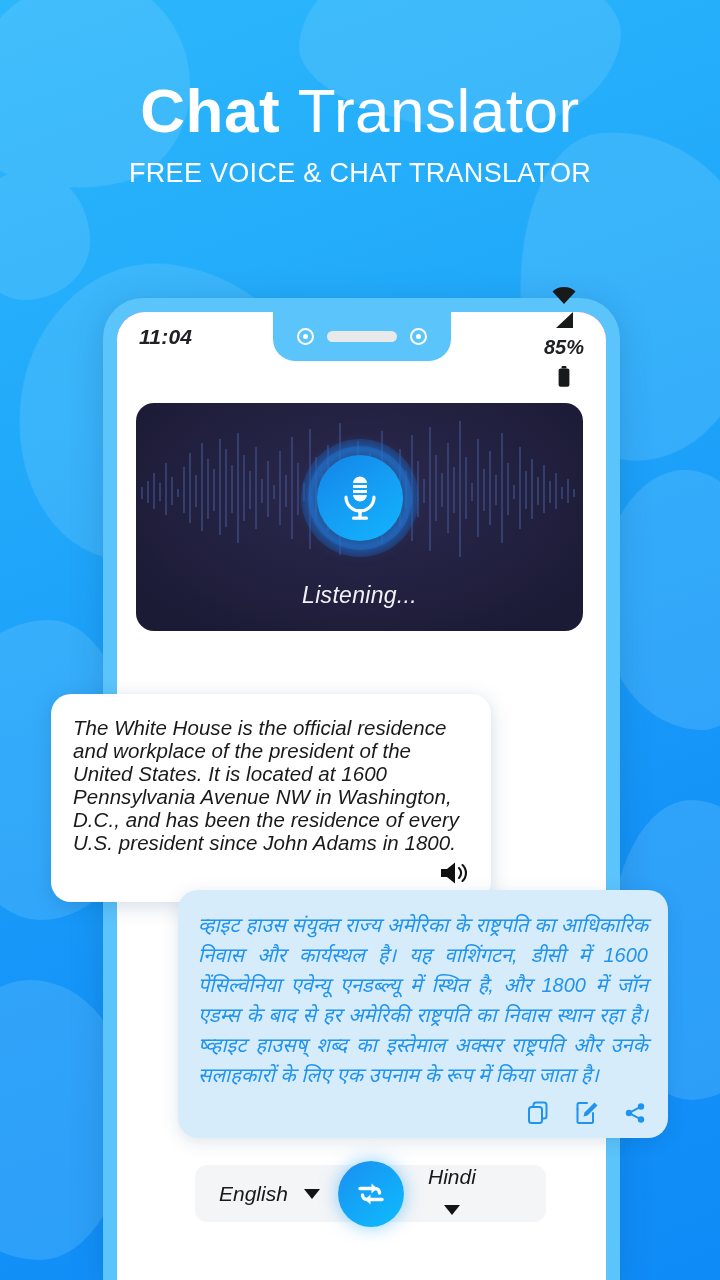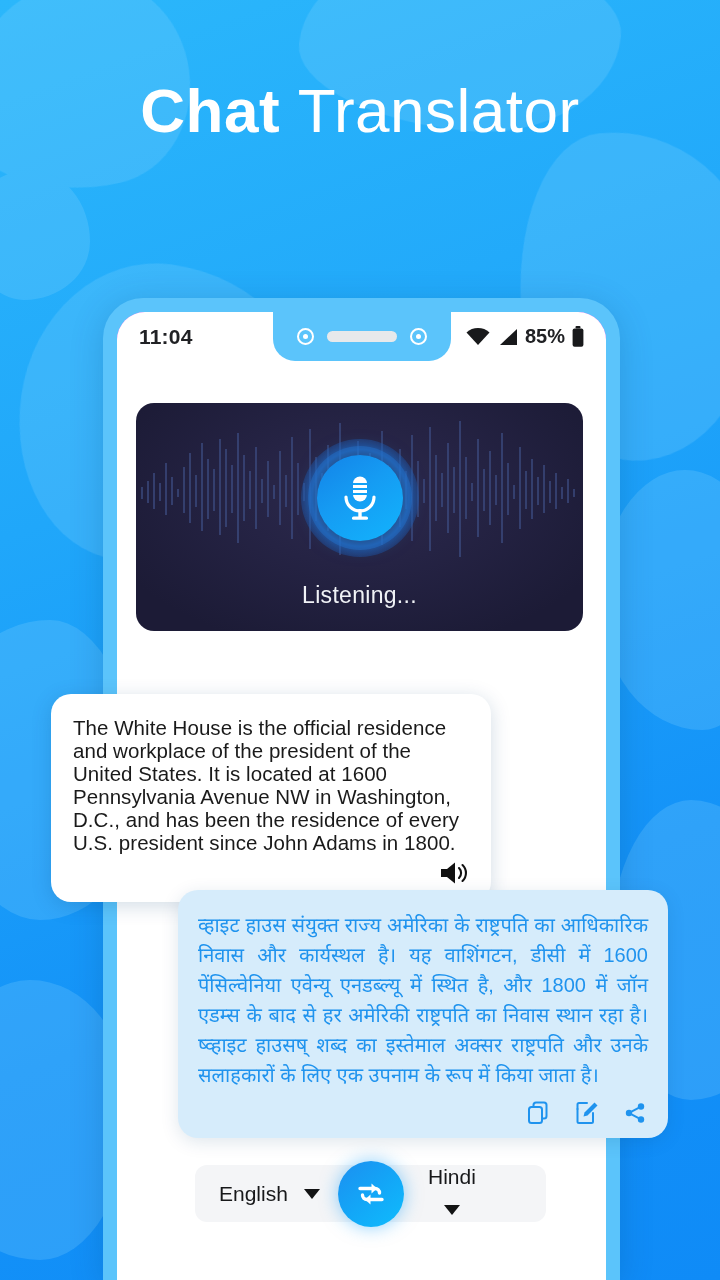--- a/index.html
+++ b/index.html
@@ -58,20 +58,21 @@
     background: #5BC4FB;
     border-radius: 40px 40px 0 0;
     padding: 14px 14px 0 14px;
     box-shadow: 0 6px 34px rgba(4, 60, 110, .20);
   }
   .screen {
     position: relative; width: 100%; height: 100%;
     background: #d946ef;
     border-radius: 28px 28px 0 0;
     overflow: visible;
+    font-style: italic;
   }
   .screen-clip {
     position: absolute; inset: 0;
     border-radius: 28px 28px 0 0;
     overflow: hidden;
     background: #fff;
   }
 
   
   .notch {
@@ -89,21 +90,21 @@
   .cam::after { content:""; width:5px; height:5px; border-radius:50%; background:#fff; }
   .speaker-pill { width: 70px; height: 11px; border-radius: 6px; background: #E7E9EB; }
 
   
   .statusbar {
     position: absolute; top: 0; left: 0; width: 100%; height: 49px;
     display: flex; align-items: center; justify-content: space-between;
     padding: 0 22px; z-index: 6;
   }
   .sb-time { font-size: 21px; font-weight: 600; color: #202124; letter-spacing: .2px; }
-  .sb-right { display: flex; align-items: center; gap: 7px; }
+  .sb-right { display: flex; align-items: center; gap: 7px; flex-direction: column; }
   .sb-batt-text { font-size: 20px; font-weight: 600; color: #202124; }
   .ico-wifi { width: 24px; height: 17px; }
   .ico-signal { width: 21px; height: 18px; }
   .ico-batt { width: 12px; height: 21px; }
 
   
   .mic-panel {
     position: absolute; left: 19px; top: 91px;
     width: 447px; height: 228px;
     border-radius: 18px;
@@ -225,20 +226,21 @@
     <div class="dots" style="left:86px;top:376px;"></div>
     <div class="dots" style="left:660px;top:600px;"></div>
     <div class="dots" style="left:672px;top:618px;"></div>
     <div class="dots" style="left:684px;top:636px;"></div>
   </div>
 
   <div class="header">
     <div class="app-title">
       <span class="t-bold">Chat</span><span>&nbsp;</span><span class="t-light">Translator</span>
     </div>
+    <div class="app-sub">FREE VOICE &amp; CHAT TRANSLATOR</div>
   </div>
 
   <div class="phone">
     <div class="screen">
       <div class="screen-clip"></div>
 
       <div class="statusbar">
         <div class="sb-time">11:04</div>
         <div class="sb-right">
           <svg class="ico-wifi" viewBox="0 0 24 17">

